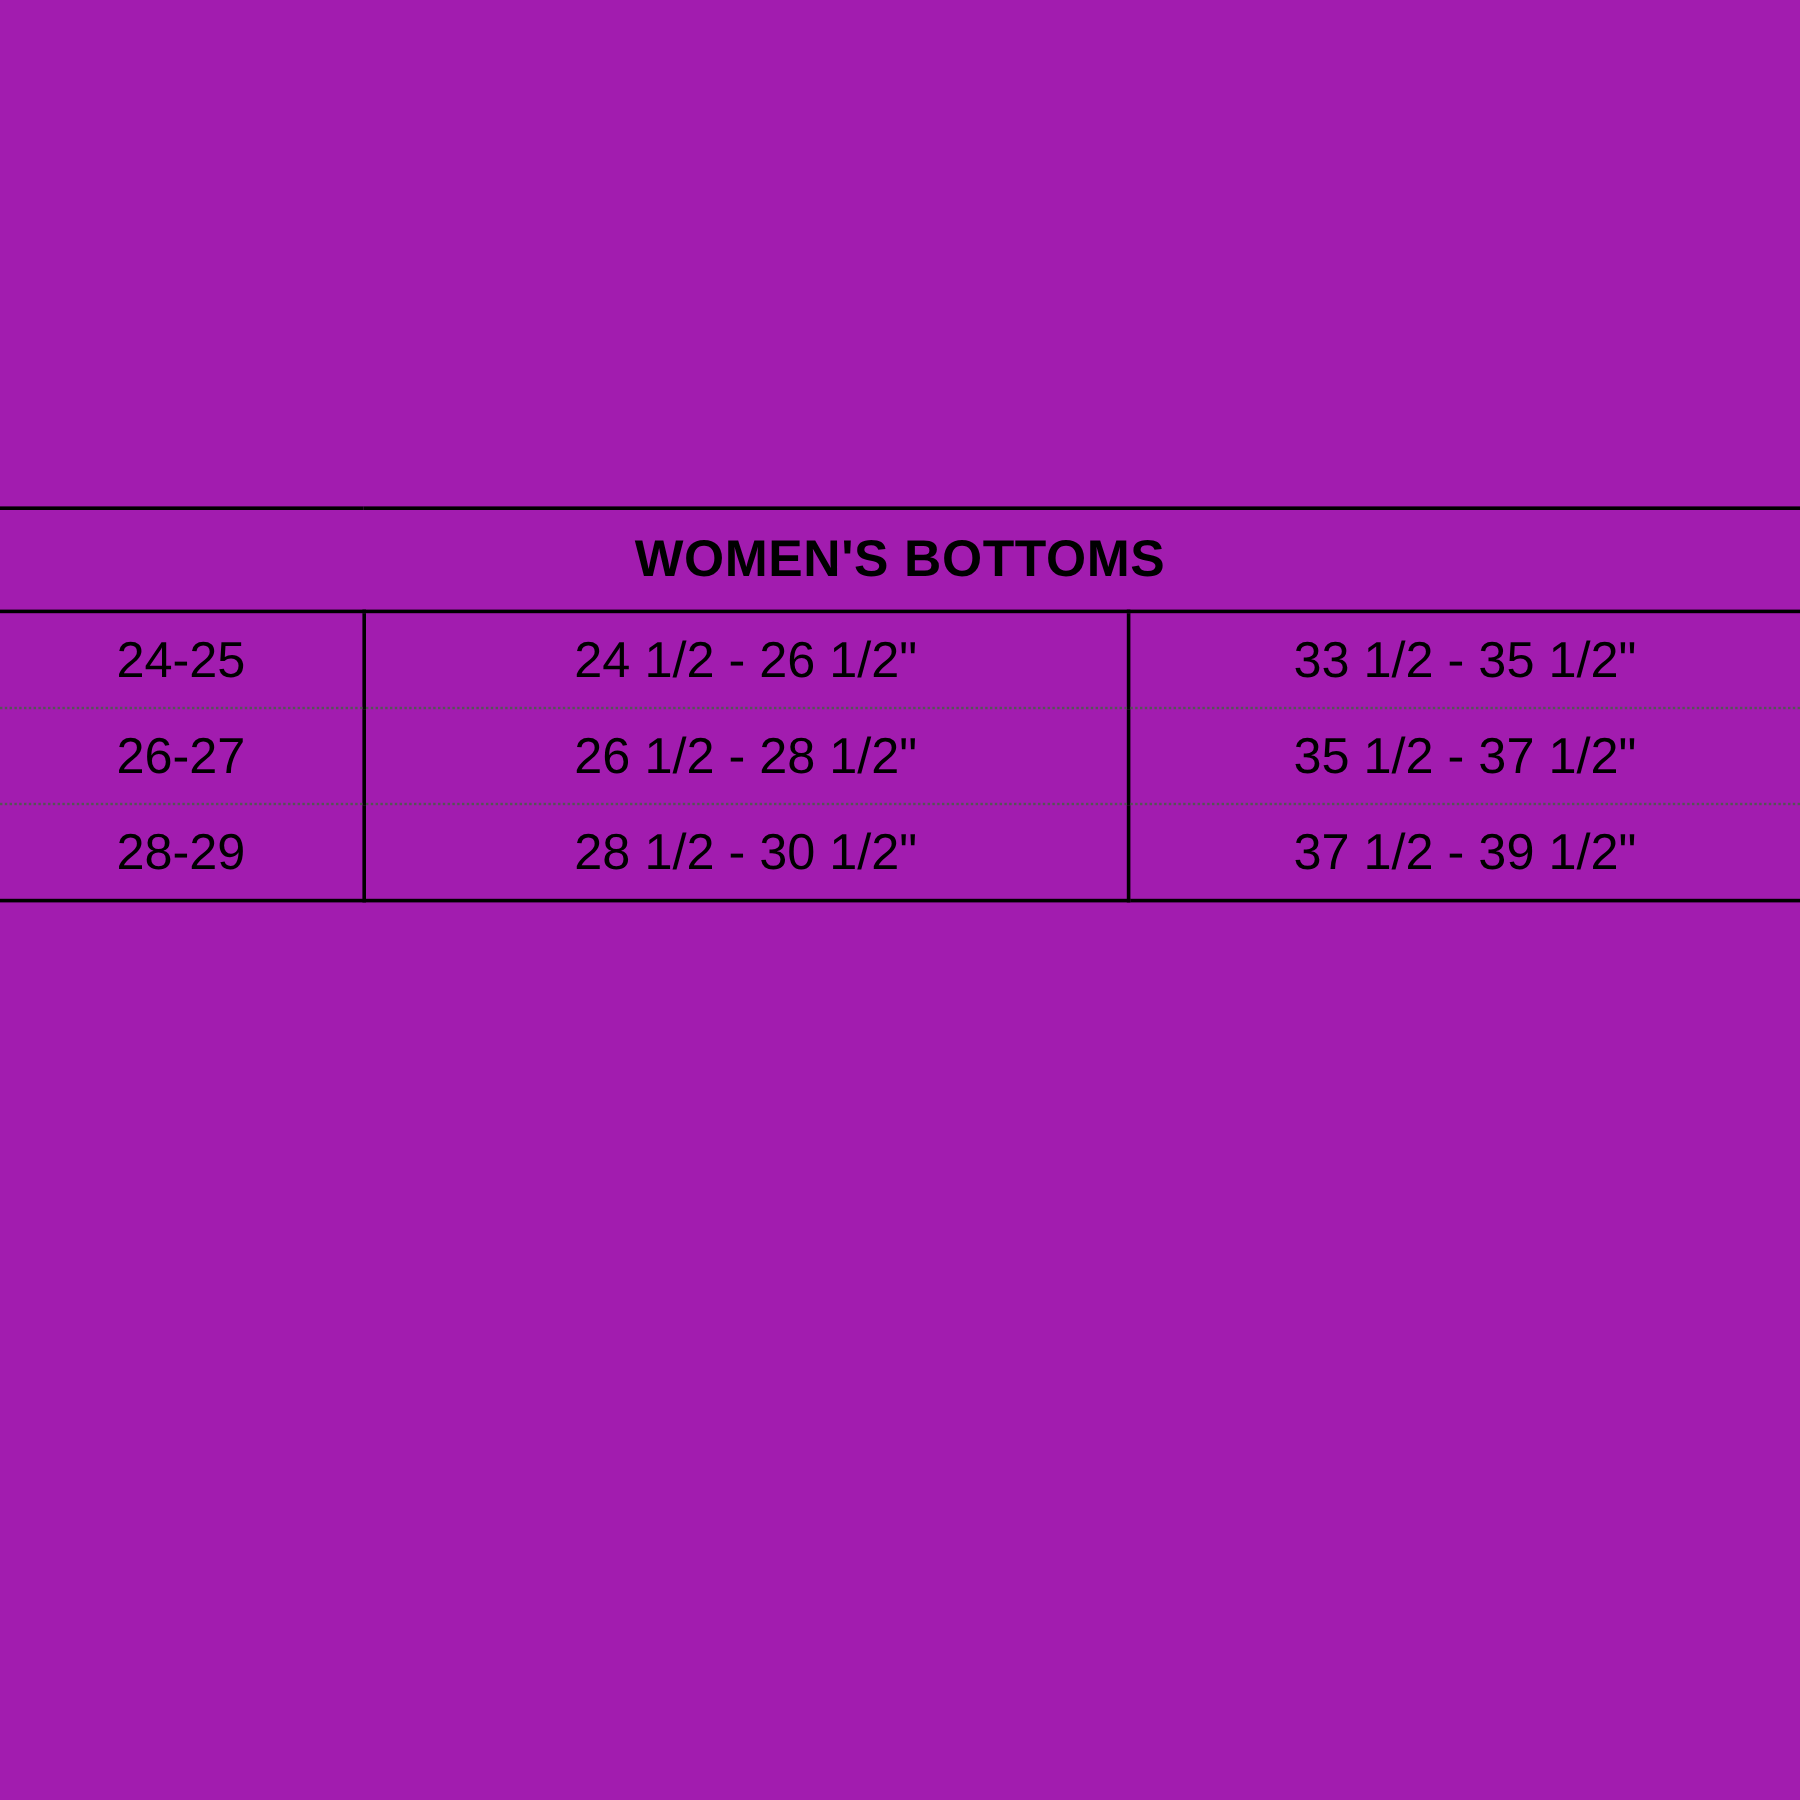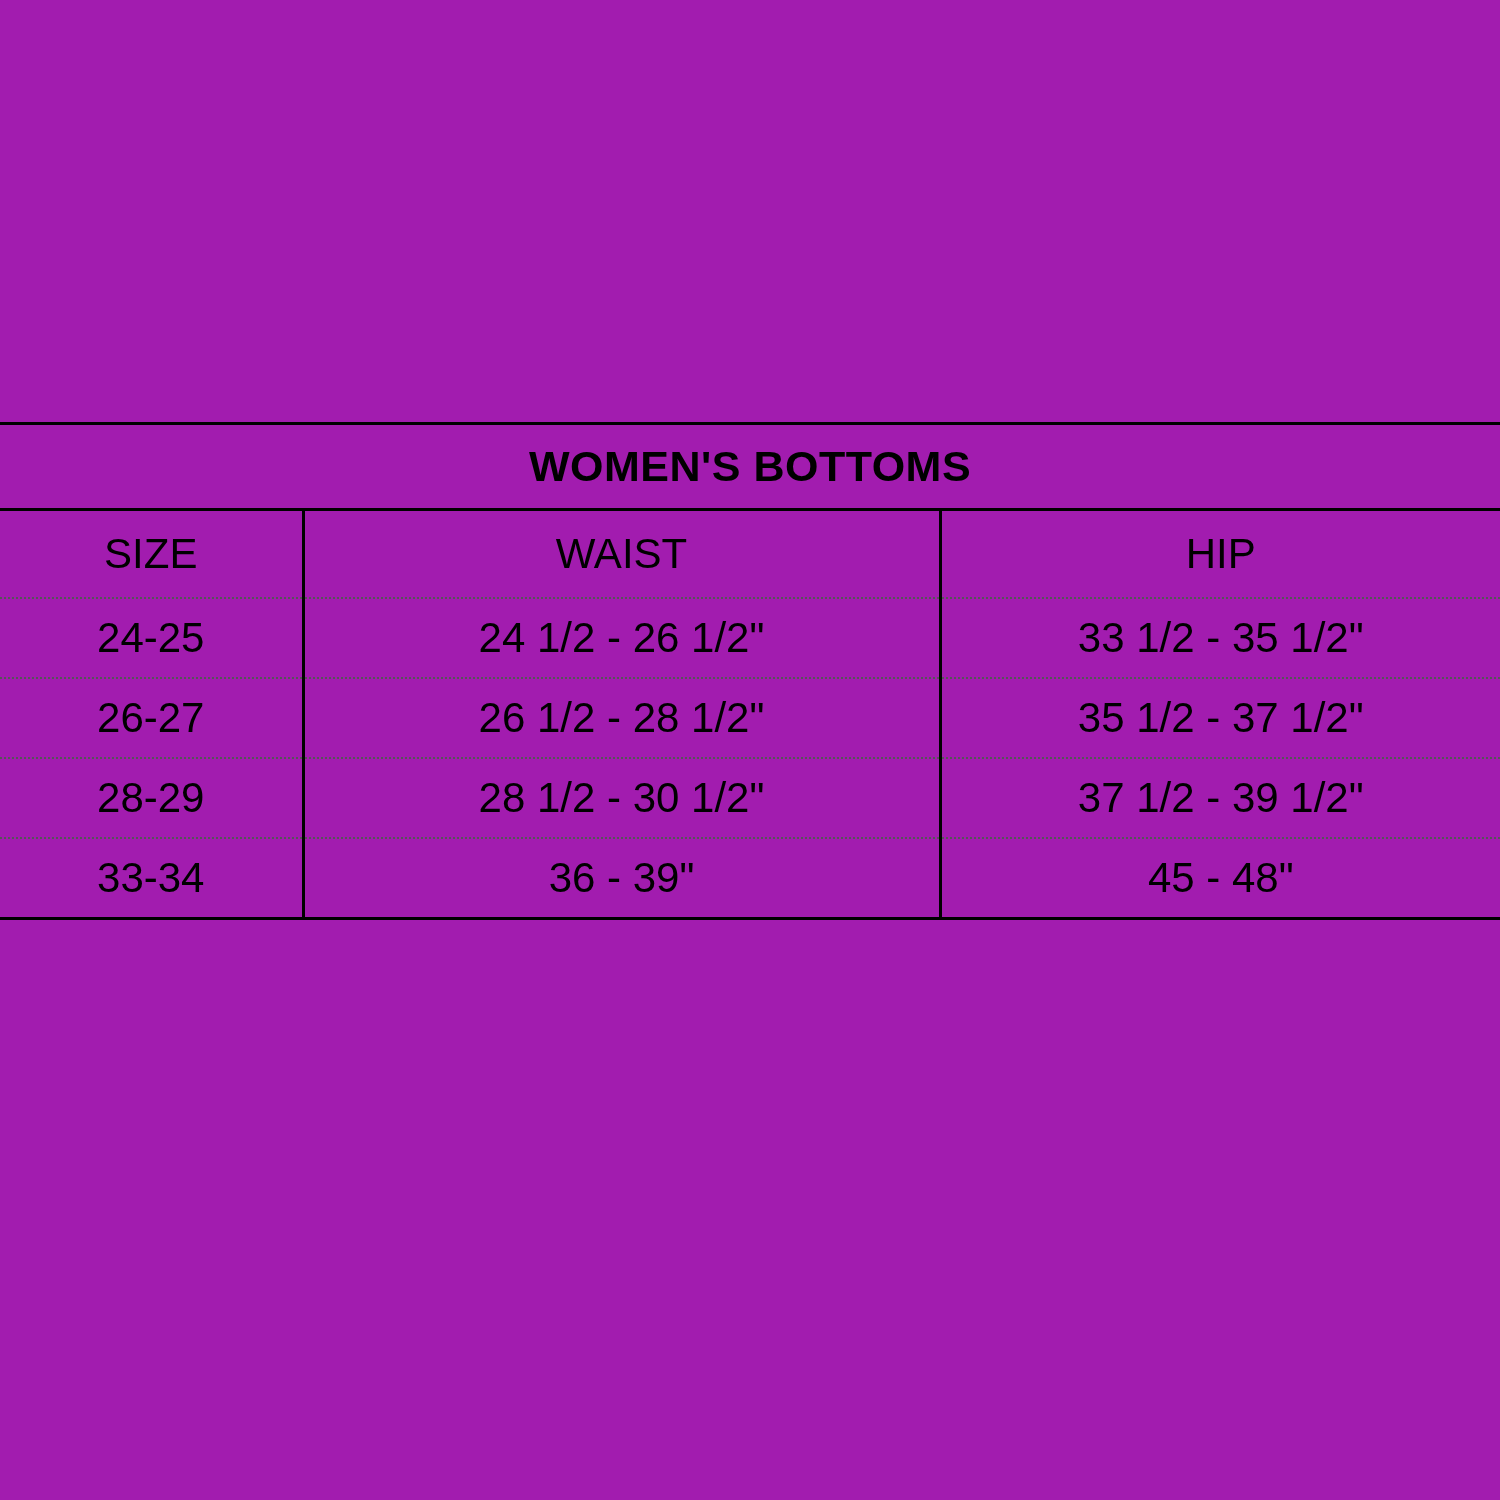--- a/index.html
+++ b/index.html
@@ -95,25 +95,20 @@
       <colgroup>
         <col class="c-size">
         <col class="c-waist">
         <col class="c-hip">
       </colgroup>
       <tbody>
         <tr class="title-row">
           <td colspan="3">WOMEN'S BOTTOMS</td>
         </tr>
 
-        <tr class="header-row">
-          <td class="col-size">SIZE</td>
-          <td class="col-waist">WAIST</td>
-          <td class="col-hip">HIP</td>
-        </tr>
 
         <tr class="data-row">
           <td class="col-size">24-25</td>
           <td class="col-waist">24 1/2 - 26 1/2"</td>
           <td class="col-hip">33 1/2 - 35 1/2"</td>
         </tr>
 
         <tr class="data-row">
           <td class="col-size">26-27</td>
           <td class="col-waist">26 1/2 - 28 1/2"</td>
@@ -121,22 +116,17 @@
         </tr>
 
         <tr class="data-row">
           <td class="col-size">28-29</td>
           <td class="col-waist">28 1/2 - 30 1/2"</td>
           <td class="col-hip">37 1/2 - 39 1/2"</td>
         </tr>
 
 
 
-        <tr class="data-row">
-          <td class="col-size">33-34</td>
-          <td class="col-waist">36 - 39"</td>
-          <td class="col-hip">45 - 48"</td>
-        </tr>
       </tbody>
     </table>
   </div>
 
 </div>
 
 </body></html>

